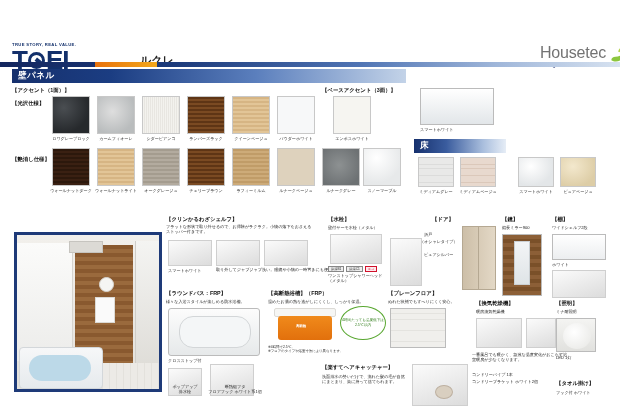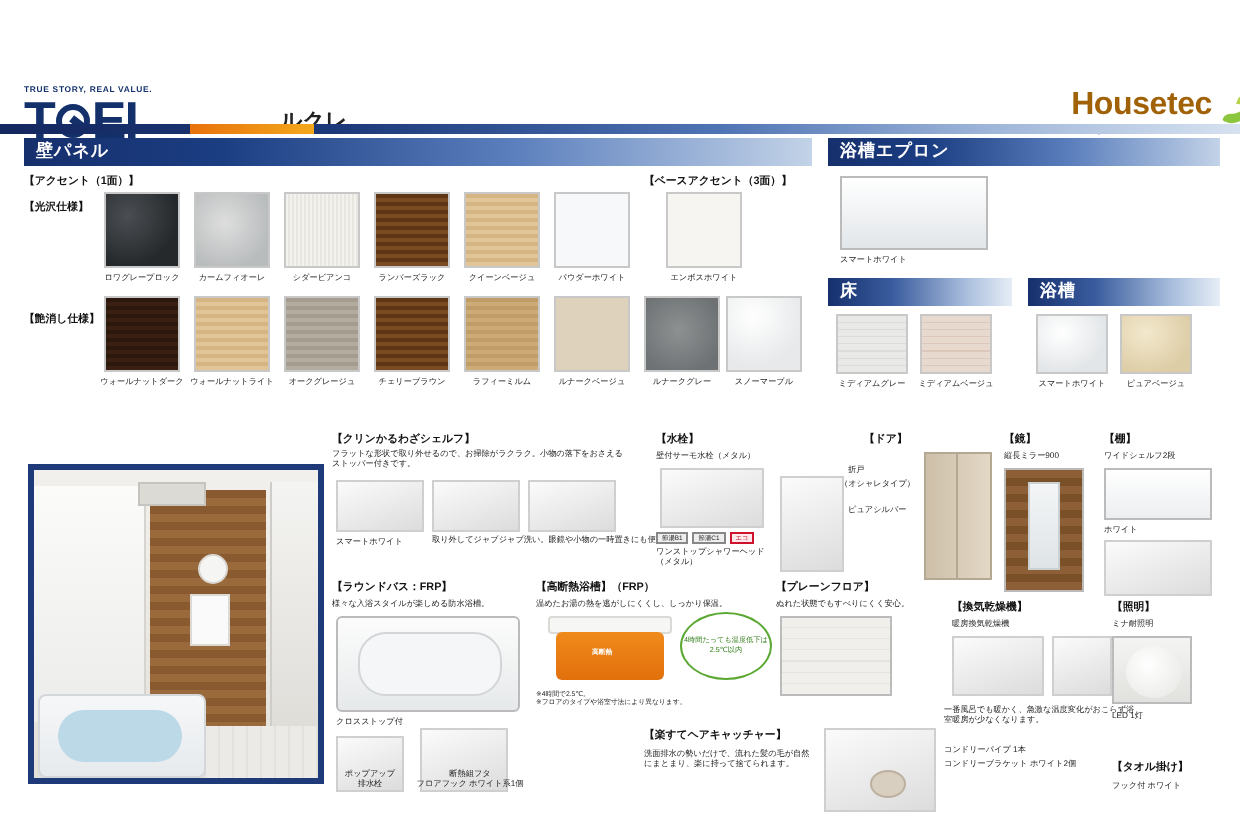--- a/index.html
+++ b/index.html
@@ -19,21 +19,21 @@
   .toei-tag { font-size: 4.2px; letter-spacing: .35px; color: #13306b; font-weight: bold; }
   .toei-word { font-size: 26px; font-weight: bold; color: #13306b; letter-spacing: -1px; line-height: 26px;
                font-family: "Liberation Sans", sans-serif; display: flex; align-items: center; }
   .toei-ring { display: inline-block; width: 17px; height: 17px; border: 3.5px solid #13306b;
                border-radius: 50%; margin: 0 1px; position: relative; }
   .toei-ring:after { content: ""; position: absolute; right: -2px; top: 5px; width: 9px; height: 3.5px;
                      background: #13306b; transform: rotate(38deg); }
   .series-name { position: absolute; left: 140px; top: 33px; font-size: 11px; font-weight: bold; color: #222; }
 
   .house-logo { position: absolute; right: 14px; top: 24px; text-align: left; }
-  .house-word { font-size: 16px; font-weight: bold; color: #a16207; letter-spacing: -.2px; }
+  .house-word { font-size: 16px; font-weight: normal; color: #737373; letter-spacing: -.2px; }
   .house-sub { font-size: 5.6px; color: #1b2a6b; letter-spacing: .2px; }
   .house-sub b { color: #d0112b; font-weight: bold; }
   .leaf { position: absolute; right: -22px; top: 2px; width: 20px; height: 20px; }
 
   
   .top-bar { position: absolute; left: 0; top: 62px; width: 620px; height: 5px;
              background: linear-gradient(90deg,#14275f 0%,#1c3a7a 28%,#4f74b4 58%,#9fb6d9 80%,#d7e2f0 100%); }
   .top-bar .accent { position: absolute; left: 95px; top: 0; width: 62px; height: 5px;
              background: linear-gradient(90deg,#e8720c,#f3a81c); }
 
@@ -153,37 +153,31 @@
 
   <div class="cap" style="position:absolute; left:40px;  top:188px; width:62px;">ウォールナットダーク</div>
   <div class="cap" style="position:absolute; left:85px;  top:188px; width:62px;">ウォールナットライト</div>
   <div class="cap" style="position:absolute; left:130px; top:188px; width:62px;">オークグレージュ</div>
   <div class="cap" style="position:absolute; left:175px; top:188px; width:62px;">チェリーブラウン</div>
   <div class="cap" style="position:absolute; left:220px; top:188px; width:62px;">ラフィーミルム</div>
   <div class="cap" style="position:absolute; left:265px; top:188px; width:62px;">ルナークベージュ</div>
   <div class="cap" style="position:absolute; left:310px; top:188px; width:62px;">ルナークグレー</div>
   <div class="cap" style="position:absolute; left:351px; top:188px; width:62px;">スノーマーブル</div>
 
-  <div class="sec-bar" style="left:414px; top:69px; width:196px;">
-    <span class="label">浴槽エプロン</span>
-  </div>
   <div class="photo" style="left:420px; top:88px; width:74px; height:37px; background:linear-gradient(180deg,#ffffff,#e2e6e9);"></div>
   <div class="cap-l" style="position:absolute; left:420px; top:127px;">スマートホワイト</div>
 
   <div class="sec-bar light" style="left:414px; top:139px; width:92px;">
     <span class="label">床</span>
   </div>
   <div class="sw-sm tile-gy" style="left:418px; top:157px;"></div>
   <div class="sw-sm tile-be" style="left:460px; top:157px;"></div>
   <div class="cap" style="position:absolute; left:410px; top:189px; width:52px;">ミディアムグレー</div>
   <div class="cap" style="position:absolute; left:452px; top:189px; width:52px;">ミディアムベージュ</div>
 
-  <div class="sec-bar light" style="left:514px; top:139px; width:96px;">
-    <span class="label">浴槽</span>
-  </div>
   <div class="sw-sm tub-wh" style="left:518px; top:157px;"></div>
   <div class="sw-sm tub-be" style="left:560px; top:157px;"></div>
   <div class="cap" style="position:absolute; left:510px; top:189px; width:52px;">スマートホワイト</div>
   <div class="cap" style="position:absolute; left:552px; top:189px; width:52px;">ピュアベージュ</div>
 
 
   <div class="main-photo">
     <div style="position:absolute;left:0;top:0;width:100%;height:100%;background:linear-gradient(180deg,#f2f0ec,#e3e0da);"></div>
     <div style="position:absolute;left:58px;top:10px;width:58px;height:120px;background:repeating-linear-gradient(0deg,#9a6a3d 0 4px,#89592f 4px 8px);"></div>
     <div style="position:absolute;left:0;top:8px;width:56px;height:118px;background:linear-gradient(180deg,#fbfbfa,#ececea);border-right:1px solid #d6d4cf;"></div>

